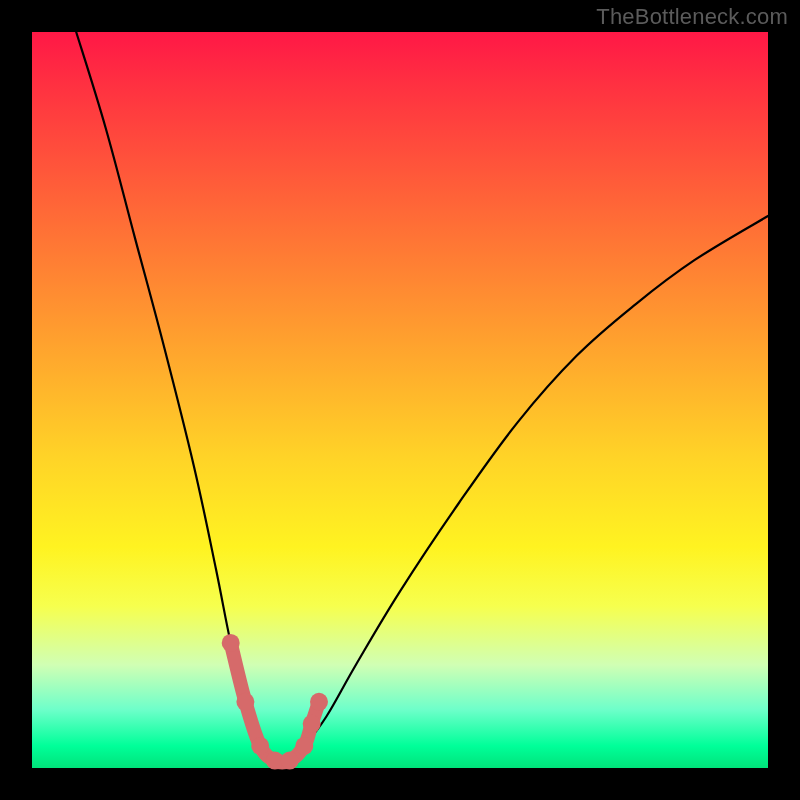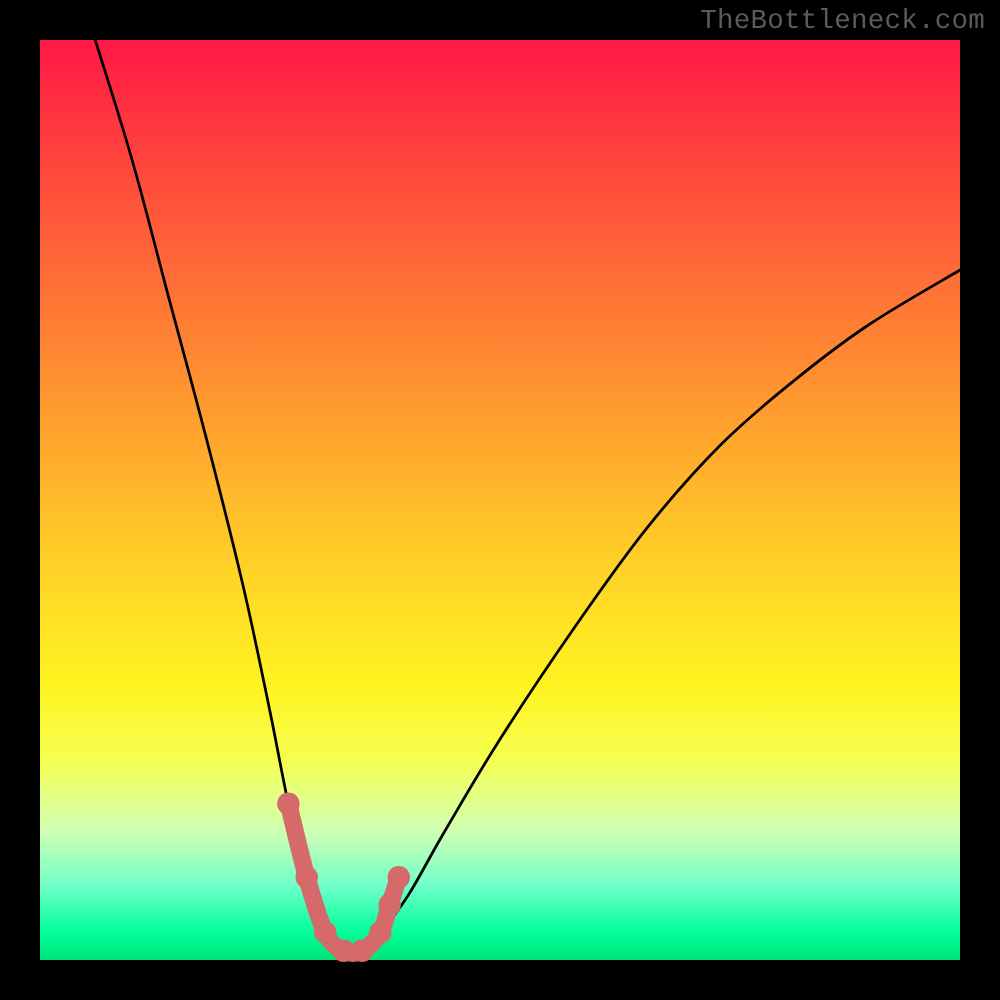--- a/index.html
+++ b/index.html
@@ -7,21 +7,21 @@
   .frame {
     position: relative;
     width: 800px;
     height: 800px;
     background: #000;
   }
   .watermark {
     position: absolute;
     top: 4px;
     right: 12px;
-    font-family: Liberation Mono, monospace;
+    font-family: Liberation Sans, sans-serif;
     font-size: 22px;
     font-weight: 500;
     color: #5b5b5b;
     letter-spacing: 0.2px;
     z-index: 10;
   }
   .plot {
     position: absolute;
     left: 32px;
     top: 32px;

